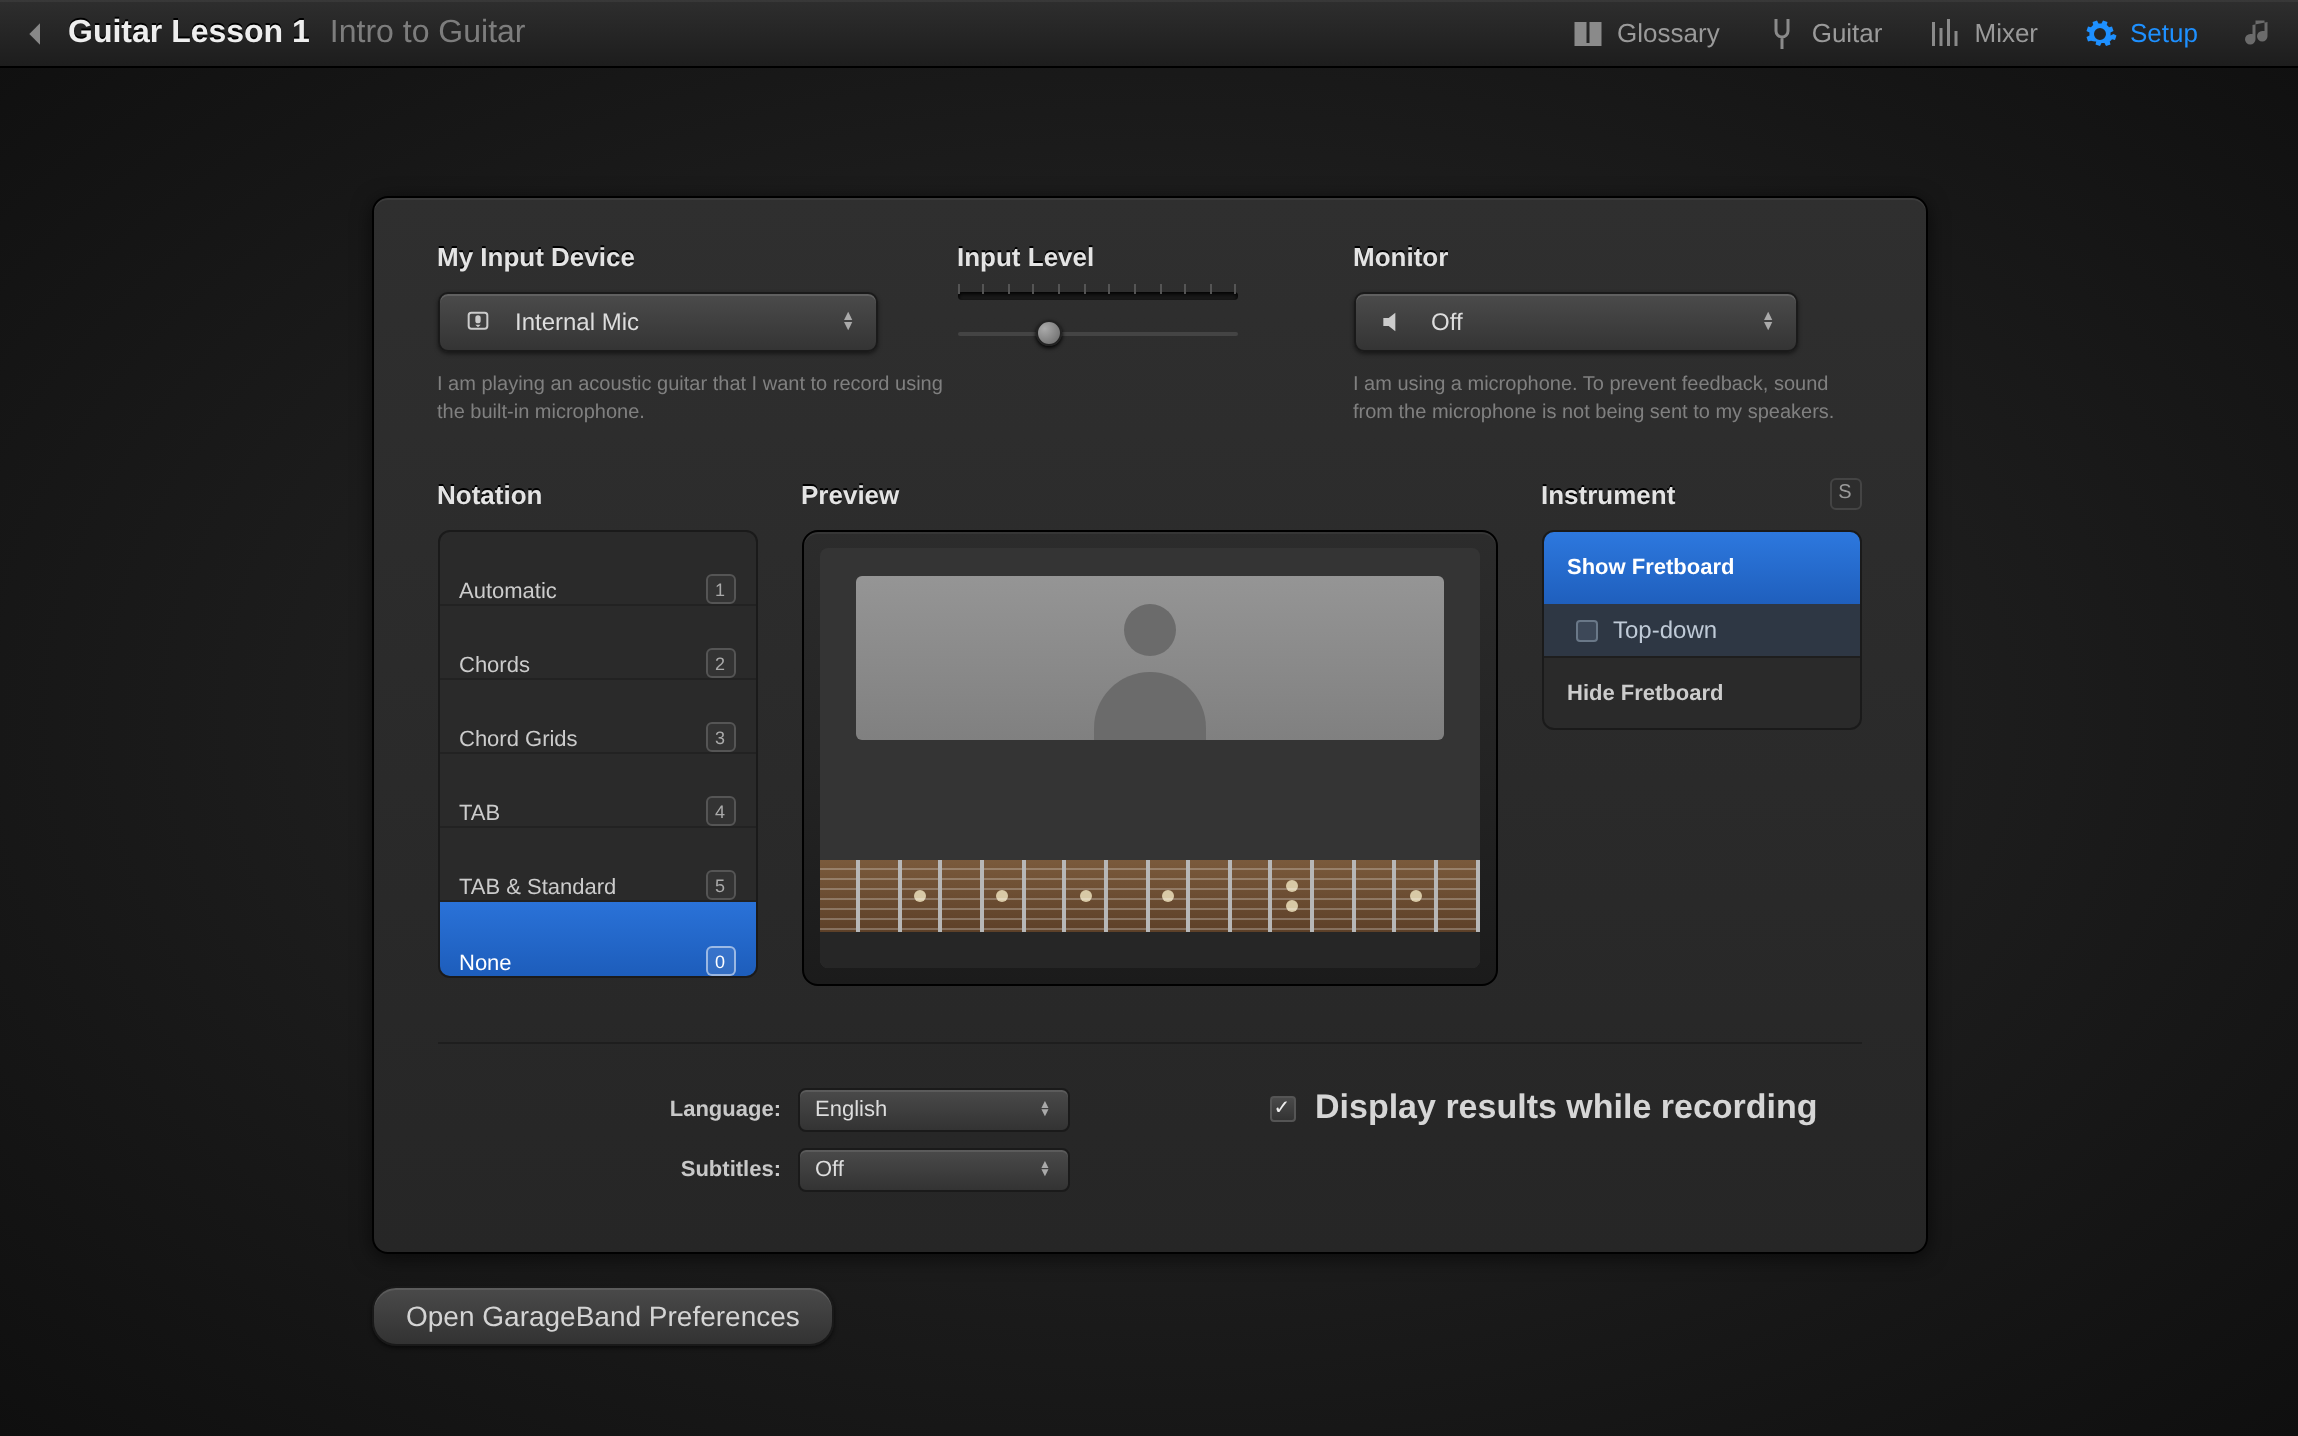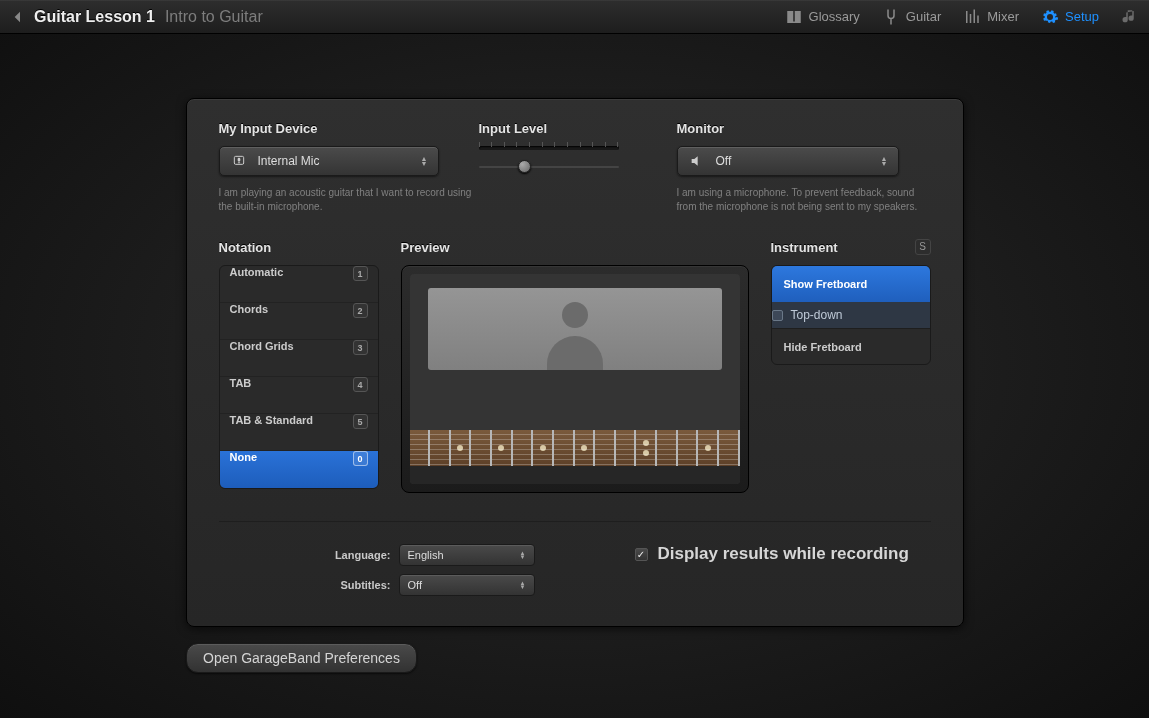--- a/index.html
+++ b/index.html
@@ -42,32 +42,32 @@
 .slider-rail:before{content:"";position:absolute;left:0;right:0;top:6px;height:2px;background:#444;border-radius:1px}
 .thumb{position:absolute;top:0;left:28%;width:13px;height:13px;background:radial-gradient(circle at 30% 30%,#aaa,#666);border:1px solid #222;border-radius:50%;box-shadow:0 1px 2px #000}
 
 
 .row2{display:flex;margin-top:26px}
 .col-notation{width:160px;margin-right:22px}
 .col-preview{flex:1;margin-right:22px}
 .col-instrument{width:160px}
 
 .list{background:#2a2a2a;border:1px solid #1a1a1a;border-radius:6px;overflow:hidden}
-.list-item{height:37px;display:flex;align-items:flex-start;padding:0 10px;font-size:11px;color:#ccc;border-bottom:1px solid #222;justify-content:space-between;cursor:pointer;font-weight:bold}
+.list-item{height:37px;display:flex;align-items:flex-end;padding:0 10px;font-size:11px;color:#ccc;border-bottom:1px solid #222;justify-content:space-between;cursor:pointer;font-weight:normal}
 .list-item:last-child{border-bottom:none}
 .list-item.selected{background:linear-gradient(#2a72d8,#1d5dbb);color:#fff}
 .key-badge{width:15px;height:15px;border:1px solid #555;border-radius:3px;font-size:9px;color:#aaa;display:flex;align-items:center;justify-content:center;background:#333}
 .list-item.selected .key-badge{border-color:rgba(255,255,255,.5);color:#fff;background:rgba(255,255,255,.1)}
 
 .s-badge{width:16px;height:16px;border:1px solid #444;border-radius:3px;font-size:10px;color:#999;background:#2d2d2d;display:flex;align-items:center;justify-content:center;float:right;margin-top:-2px}
 
 .instr-list{background:#2a2a2a;border:1px solid #1a1a1a;border-radius:6px;overflow:hidden}
 .instr-item{padding:0 12px;font-size:11px;color:#ccc;cursor:pointer;font-weight:bold}
 .instr-item.selected{background:linear-gradient(#2d78de,#1f5fbd);color:#fff;height:36px;display:flex;align-items:center}
-.instr-sub{background:#2e3744;color:#bfcad7;display:flex;align-items:center;height:26px;font-weight:normal}
+.instr-sub{background:#2e3744;color:#bfcad7;display:flex;align-items:center;height:26px;padding-left:16px;font-weight:normal}
 .instr-sub .chk{width:11px;height:11px;border:1px solid #6a7888;background:#3d4858;margin-right:8px;border-radius:2px}
 .instr-item.plain{height:36px;display:flex;align-items:center;border-top:1px solid #1e1e1e}
 
 
 .preview-box{background:linear-gradient(#2c2c2c,#1b1b1b);border:1px solid #000;border-radius:8px;padding:8px;box-shadow:inset 0 1px 0 rgba(255,255,255,.05)}
 .preview-inner{background:#343434;border-radius:4px;height:210px;position:relative;overflow:hidden}
 .person-card{position:absolute;top:14px;left:18px;right:18px;height:82px;background:linear-gradient(#959595,#808080);border-radius:3px;display:flex;align-items:flex-end;justify-content:center;overflow:hidden}
 .person-sil{width:68px;height:76px;position:relative}
 .person-sil:before{content:"";position:absolute;top:8px;left:50%;transform:translateX(-50%);width:26px;height:26px;background:#6b6b6b;border-radius:50%}
 .person-sil:after{content:"";position:absolute;bottom:0;left:50%;transform:translateX(-50%);width:56px;height:34px;background:#6b6b6b;border-radius:28px 28px 0 0}

